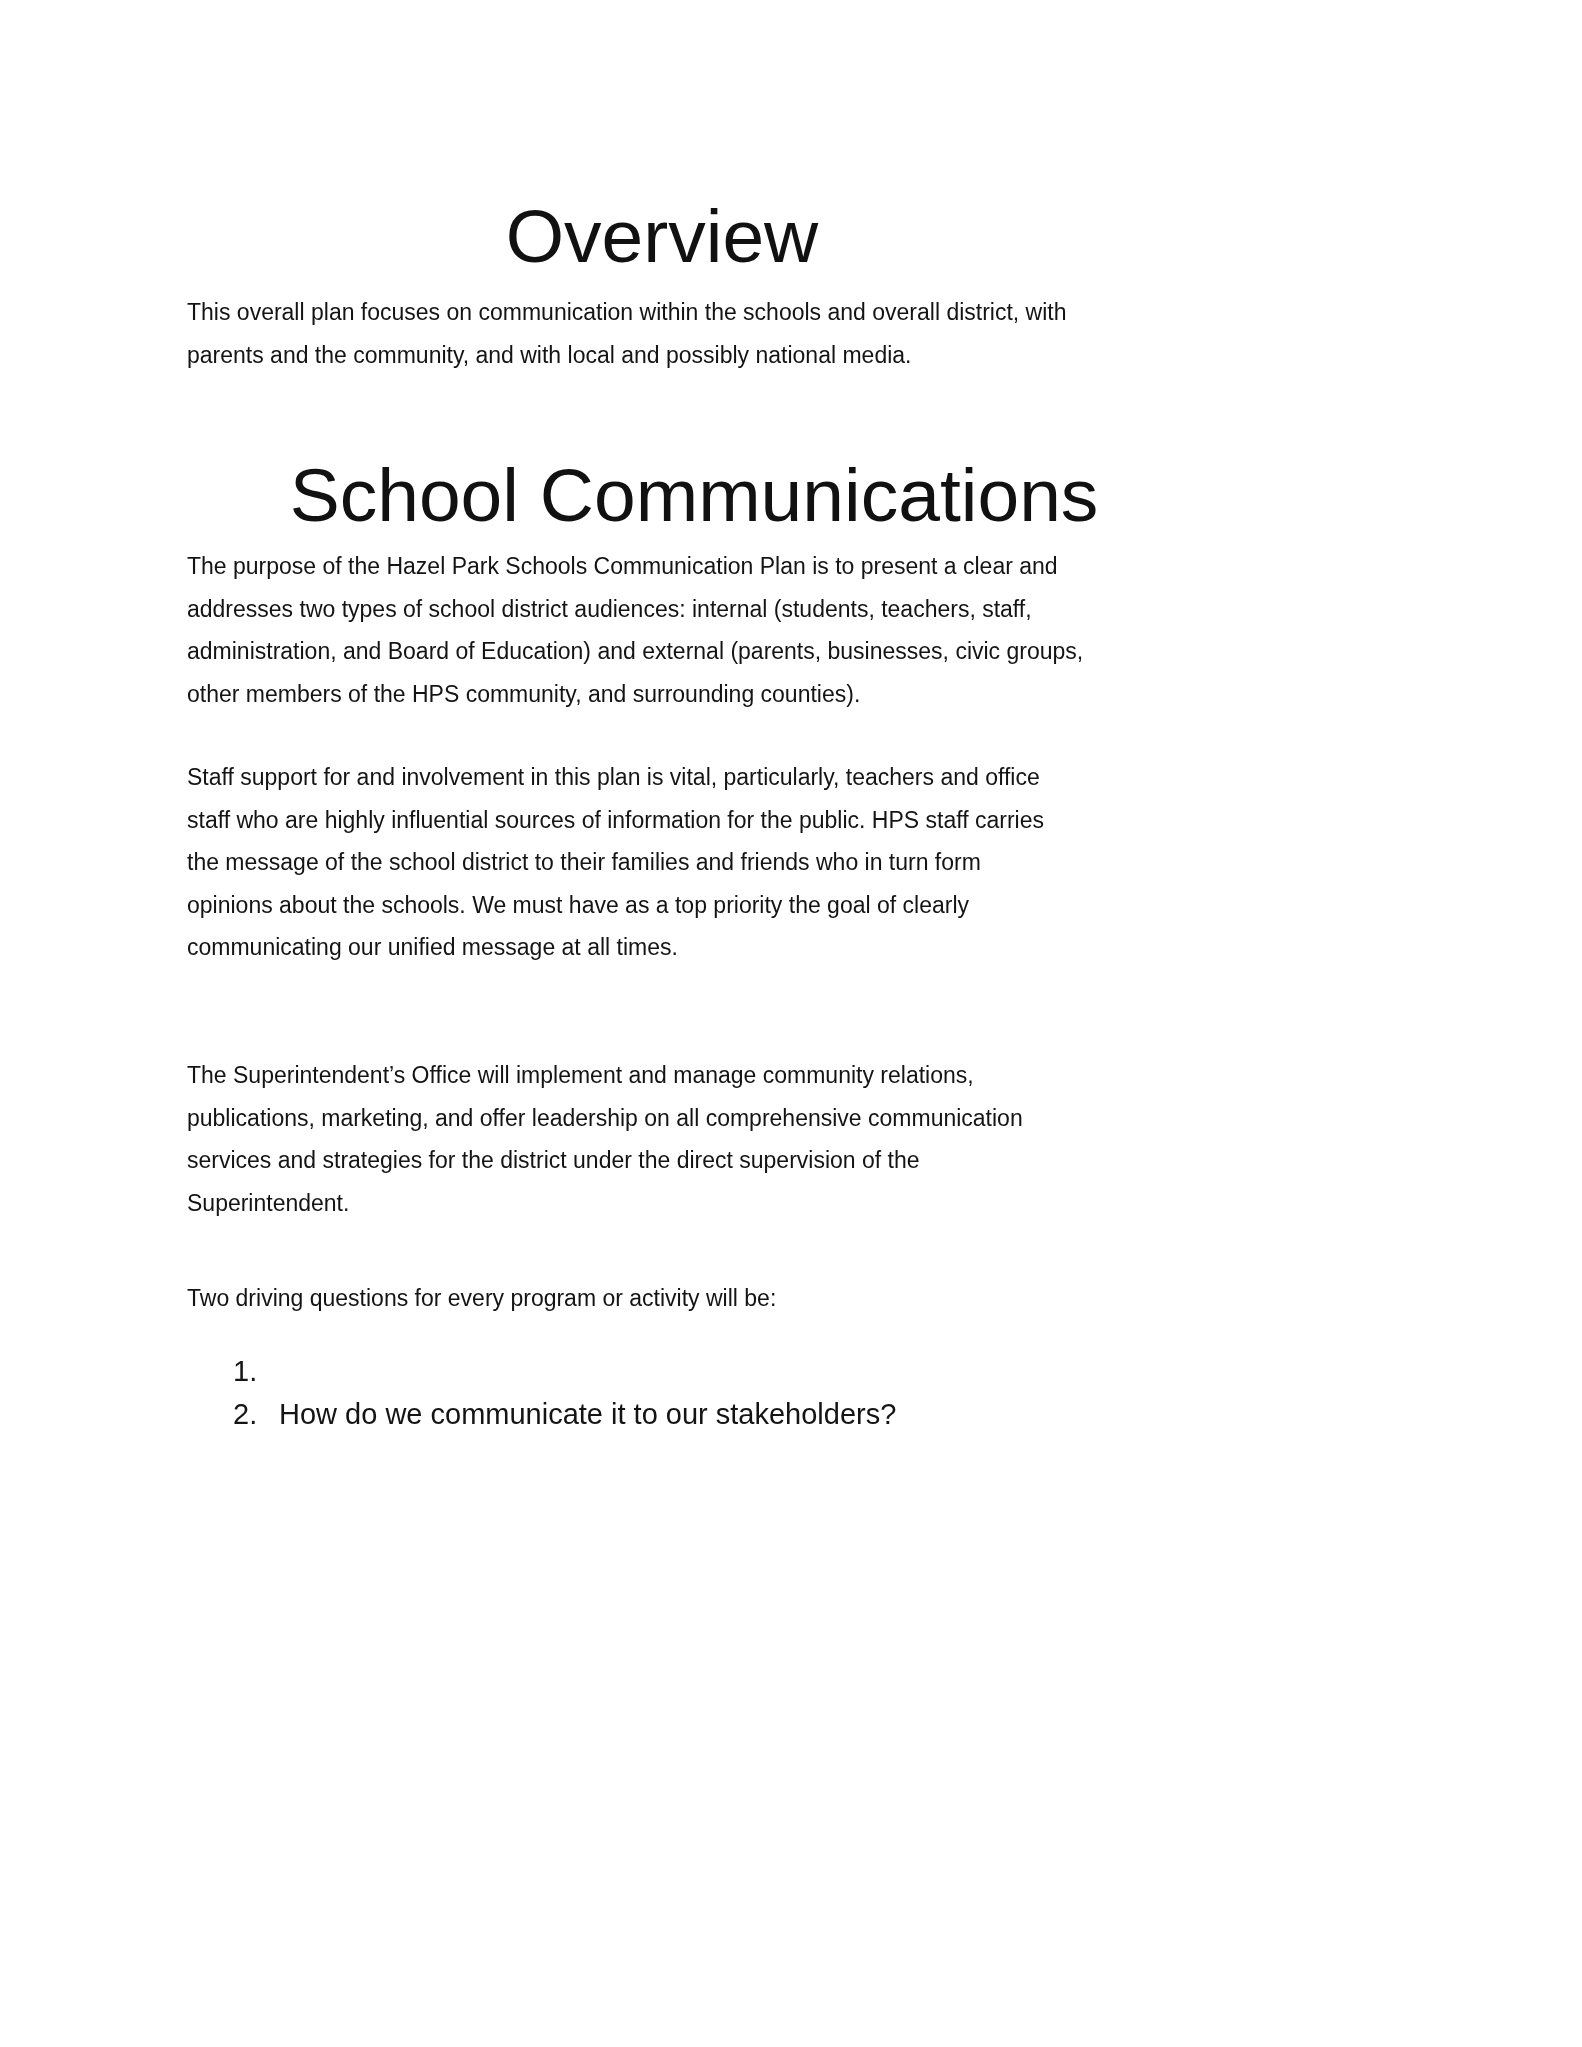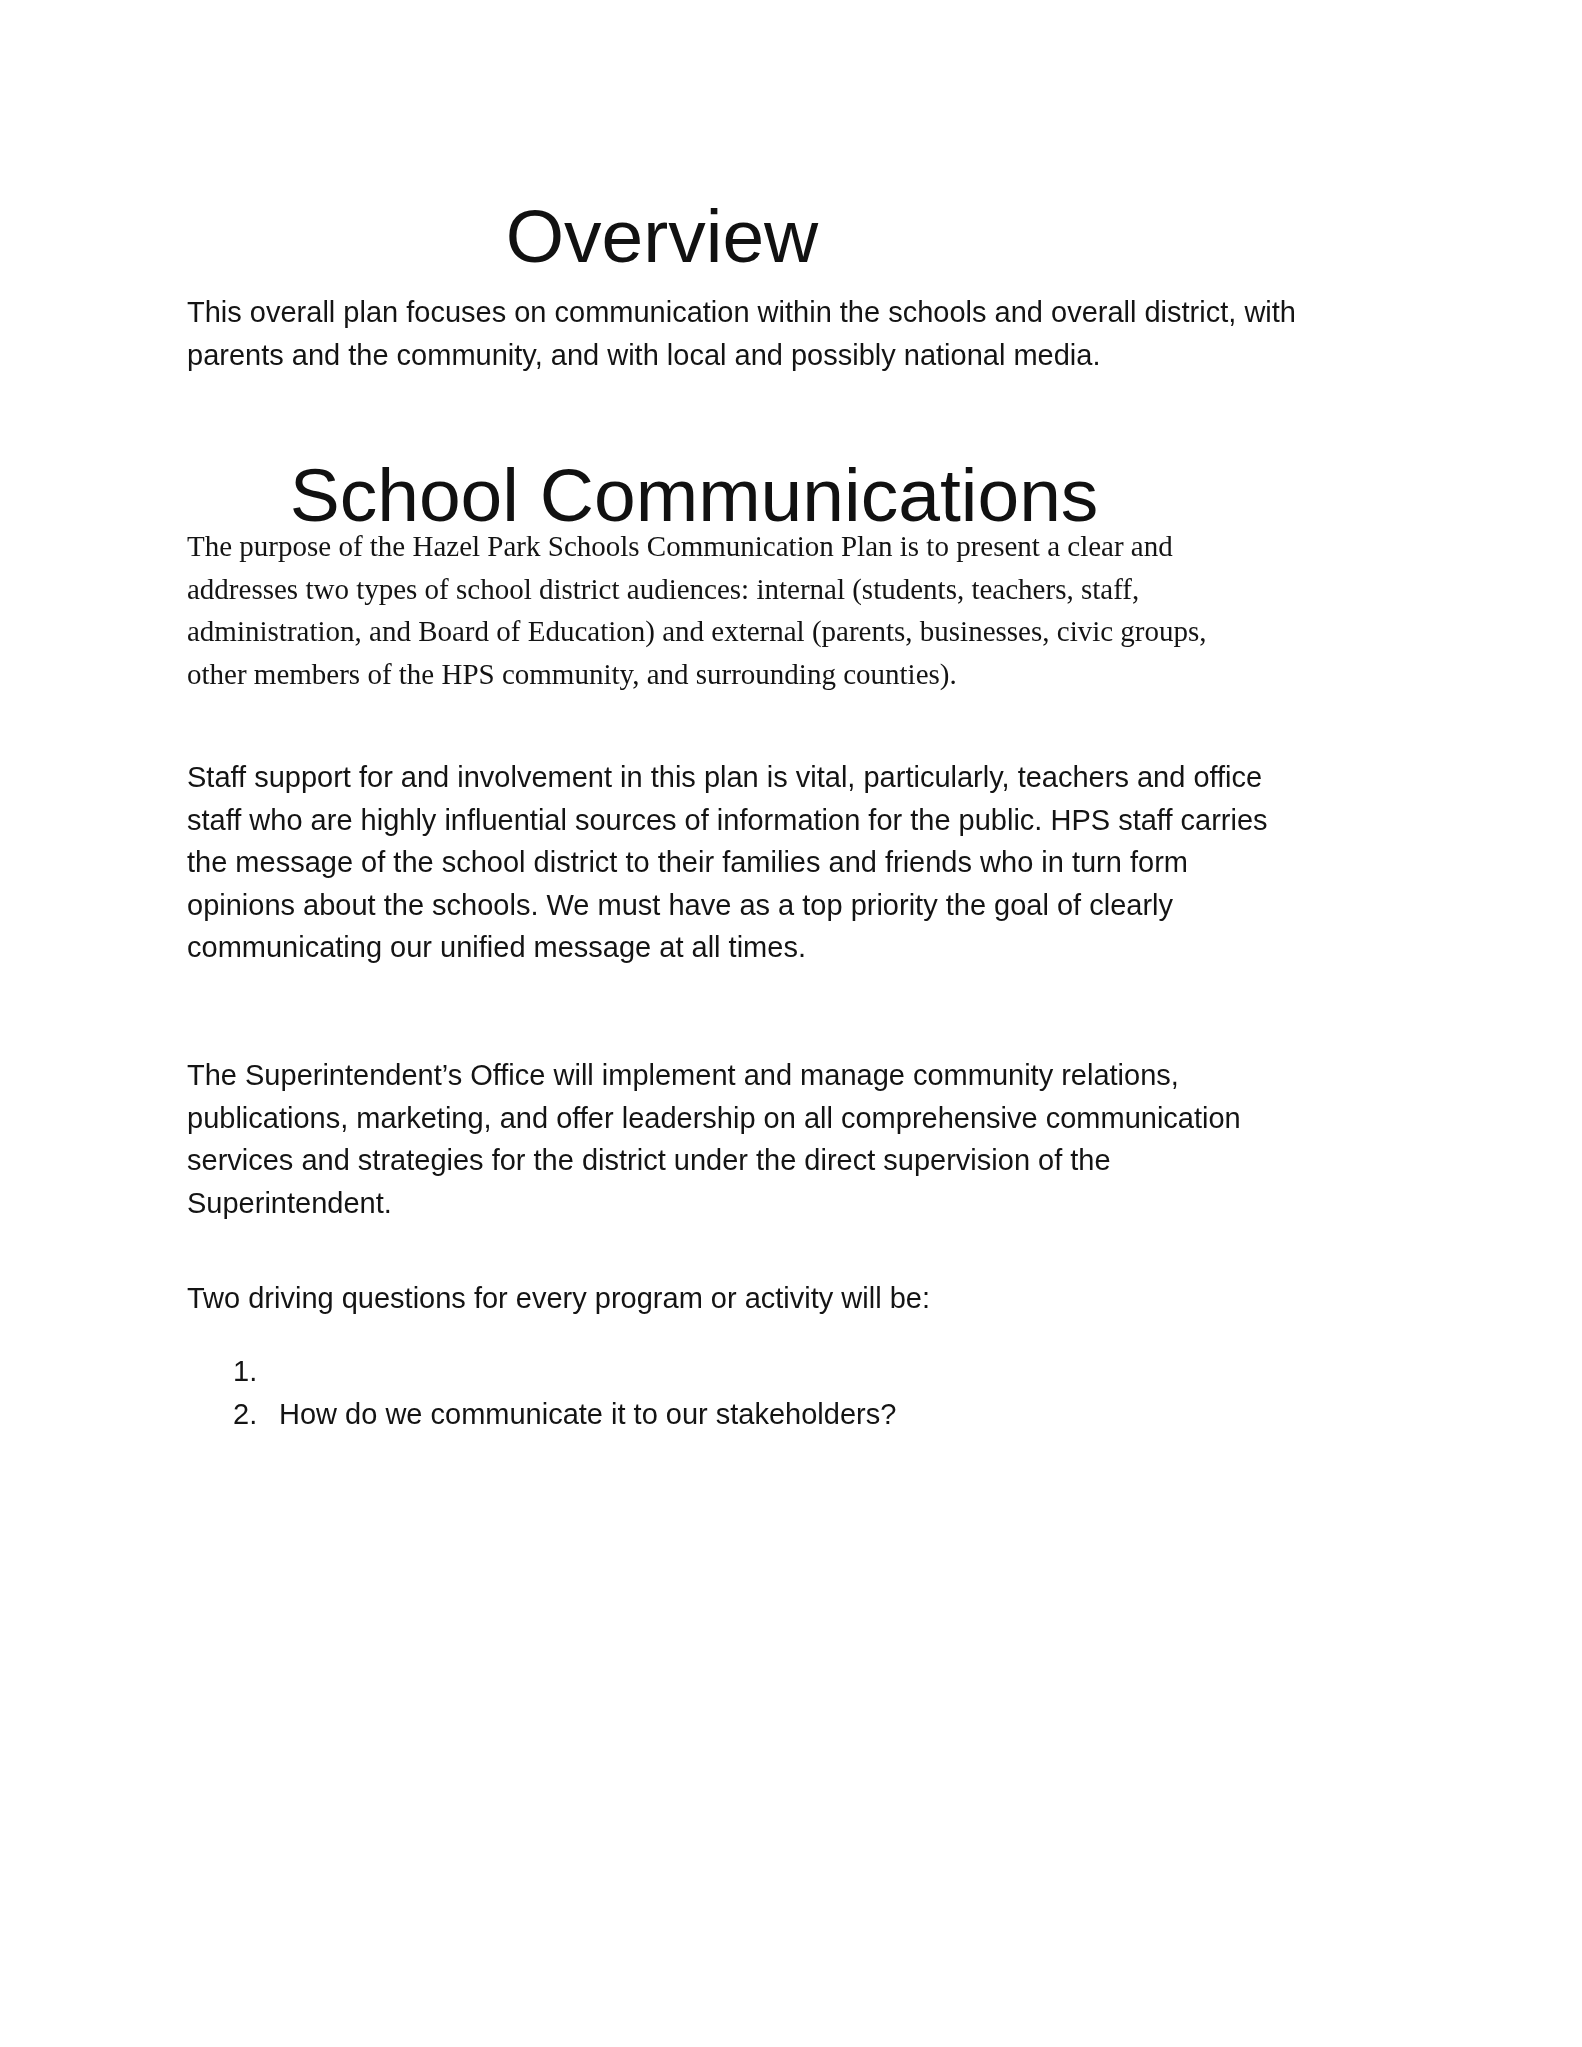--- a/index.html
+++ b/index.html
@@ -1,42 +1,42 @@
 <!DOCTYPE html>
 <html><head>
 <meta charset="utf-8">
 <style>
   html, body { margin: 0; padding: 0; background: #ffffff; }
   body { width: 1582px; height: 2047px; position: relative; overflow: hidden;
          font-family: "Liberation Sans", "DejaVu Sans", sans-serif; color: #141414; }
   .page { position: absolute; left: 0; top: 0; width: 1582px; height: 2047px; background: #fff; }
   .heading { position: absolute; left: 0; width: 1324px; text-align: center;
              font-size: 75px; font-weight: normal; margin: 0; line-height: 1; letter-spacing: 0; color: #111; }
-  .block { position: absolute; left: 187px; width: 1230px; font-size: 29px; }
+  .block { position: absolute; left: 187px; width: 1230px; font-size: 23px; }
   .line { display: block; height: 42.6px; line-height: 42.6px; white-space: nowrap; }
   .list { position: absolute; left: 0; width: 1400px; font-size: 29px; margin: 0; padding: 0; list-style: none; }
   .list-item { position: relative; height: 42.6px; line-height: 42.6px; white-space: nowrap; }
   .list-num { position: absolute; left: 233px; }
   .list-text { position: absolute; left: 279px; }
 </style>
 </head>
 <body>
 
 <div class="page">
 
   <h1 class="heading" style="top:199px;">Overview</h1>
 
   <div class="block" style="top:291px;">
     <span class="line">This overall plan focuses on communication within the schools and overall district, with</span>
     <span class="line">parents and the community, and with local and possibly national media.</span>
   </div>
 
   <h1 class="heading" style="top:458px;padding-left:32px;">School Communications</h1>
 
-  <div class="block" style="top:525px;font-family:Liberation Serif, serif;">
+  <div class="block" style="top:545px;">
     <span class="line">The purpose of the Hazel Park Schools Communication Plan is to present a clear and</span>
     <span class="line">addresses two types of school district audiences: internal (students, teachers, staff,</span>
     <span class="line">administration, and Board of Education) and external (parents, businesses, civic groups,</span>
     <span class="line">other members of the HPS community, and surrounding counties).</span>
   </div>
 
   <div class="block" style="top:756px;">
     <span class="line">Staff support for and involvement in this plan is vital, particularly, teachers and office</span>
     <span class="line">staff who are highly influential sources of information for the public. HPS staff carries</span>
     <span class="line">the message of the school district to their families and friends who in turn form</span>

